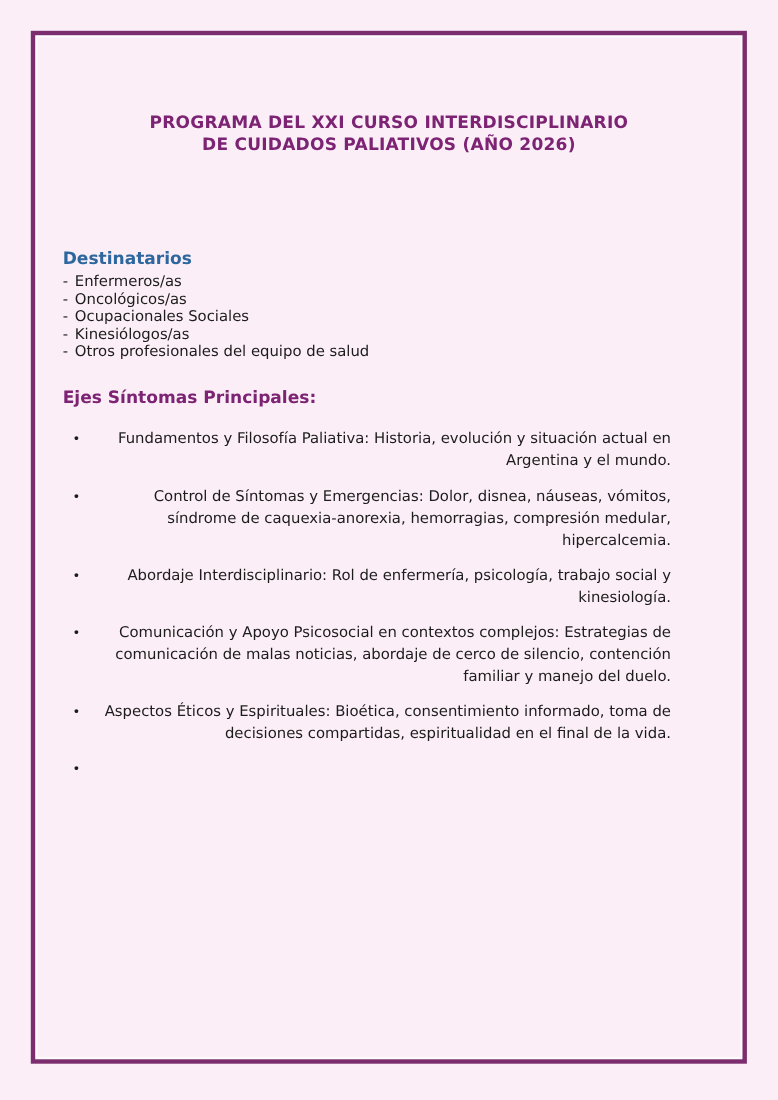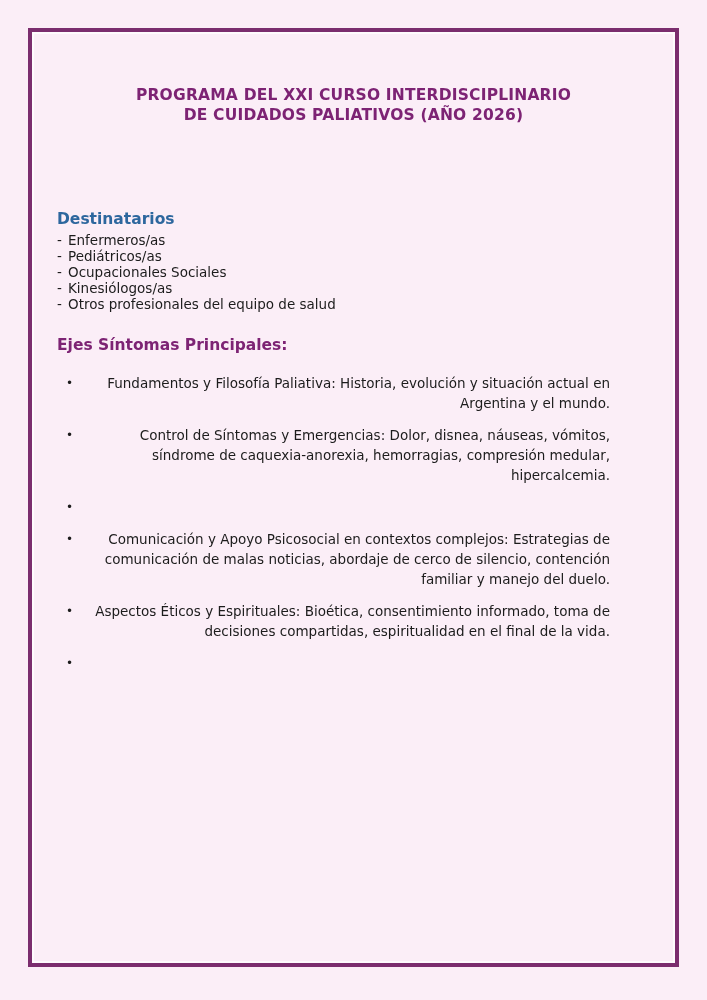--- a/index.html
+++ b/index.html
@@ -22,21 +22,21 @@
     top: 28px;
     width: 651px;
     height: 939px;
     box-sizing: border-box;
     border: 4px solid #7b2d6e;
     box-shadow: inset 0 0 0 2px rgba(255,255,255,0.75);
     padding: 53px 25px 0 25px;
     background: #fbeef7;
   }
   .title {
-    margin: 0;
+    margin: 16px;
     text-align: center;
     font-size: 15.5px;
     line-height: 20px;
     font-weight: bold;
     color: #7d2374;
     letter-spacing: 0.2px;
   }
   .title .t-line { display: block; }
   .dest-heading {
     margin: 84px 0 0 0;
@@ -98,21 +98,21 @@
     <h2 class="dest-heading">Destinatarios</h2>
 
     <div class="dest-list">
 
 
         <div class="dest-item">
           <span class="dash">-</span><span>Enfermeros/as</span>
         </div>
 
         <div class="dest-item">
-          <span class="dash">-</span><span>Pediátricos/as</span>
+          <span class="dash">-</span><span>Oncológicos/as</span>
         </div>
 
         <div class="dest-item">
           <span class="dash">-</span><span>Ocupacionales Sociales</span>
         </div>
 
         <div class="dest-item">
           <span class="dash">-</span><span>Kinesiólogos/as</span>
         </div>
 
@@ -131,20 +131,21 @@
           <span class="eje-text">Fundamentos y Filosofía Paliativa: Historia, evolución y situación actual en Argentina y el mundo.</span>
         </div>
 
         <div class="eje-item">
           <span class="bullet">•</span>
           <span class="eje-text">Control de Síntomas y Emergencias: Dolor, disnea, náuseas, vómitos, síndrome de caquexia-anorexia, hemorragias, compresión medular, hipercalcemia.</span>
         </div>
 
         <div class="eje-item">
           <span class="bullet">•</span>
+          <span class="eje-text">Abordaje Interdisciplinario: Rol de enfermería, psicología, trabajo social y kinesiología.</span>
         </div>
 
         <div class="eje-item">
           <span class="bullet">•</span>
           <span class="eje-text">Comunicación y Apoyo Psicosocial en contextos complejos: Estrategias de comunicación de malas noticias, abordaje de cerco de silencio, contención familiar y manejo del duelo.</span>
         </div>
 
         <div class="eje-item">
           <span class="bullet">•</span>
           <span class="eje-text">Aspectos Éticos y Espirituales: Bioética, consentimiento informado, toma de decisiones compartidas, espiritualidad en el final de la vida.</span>

